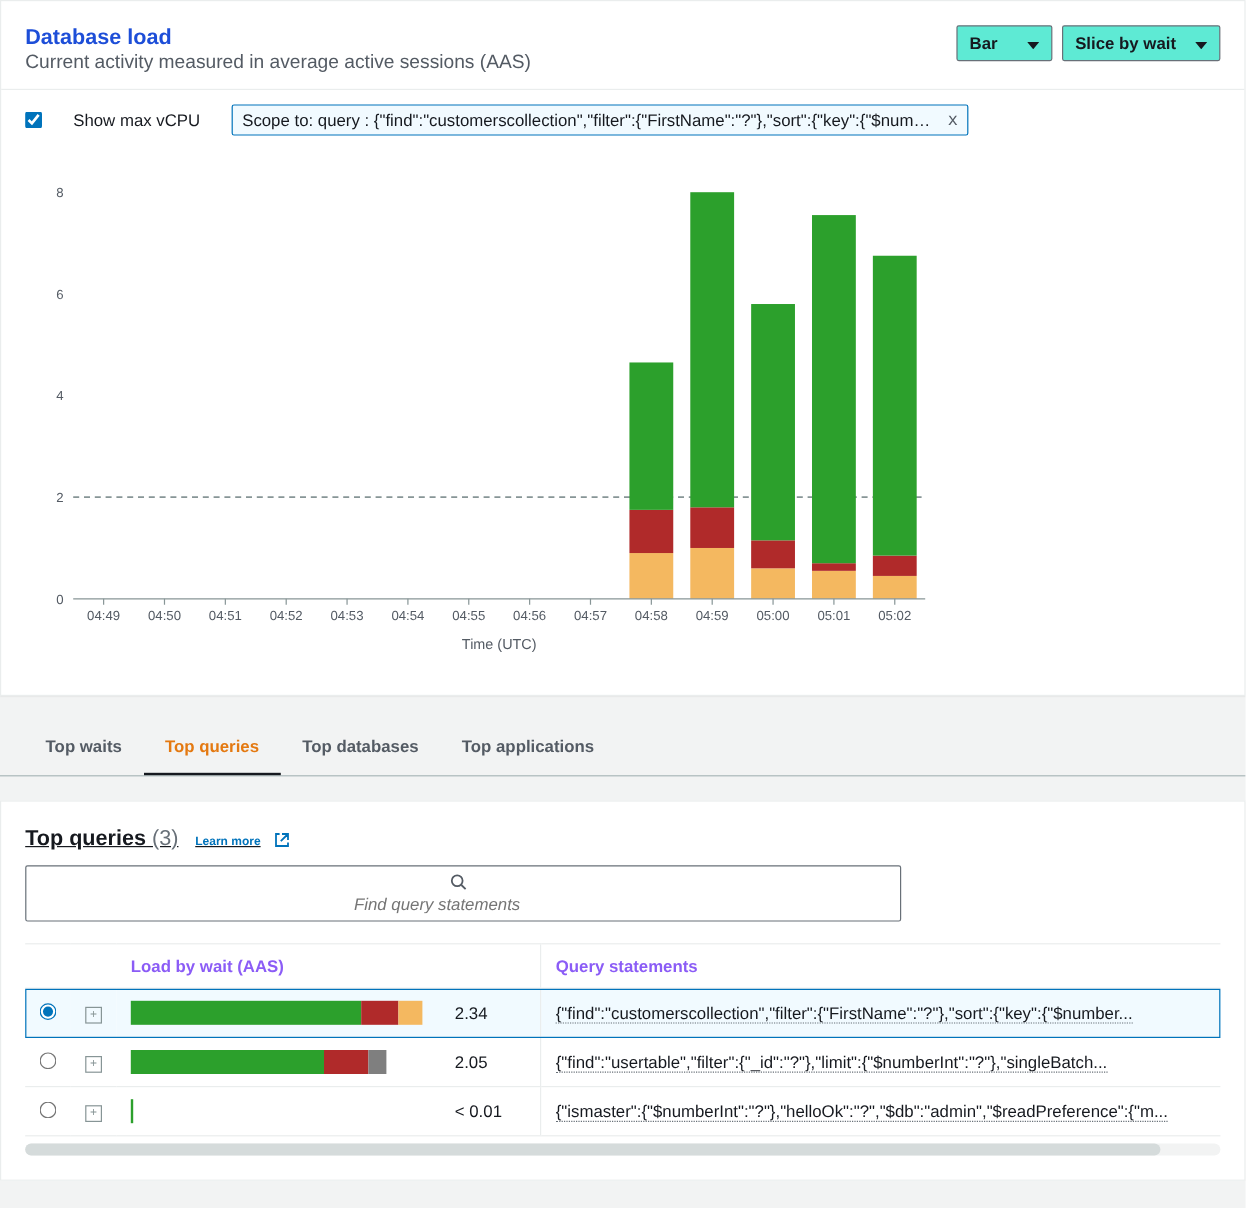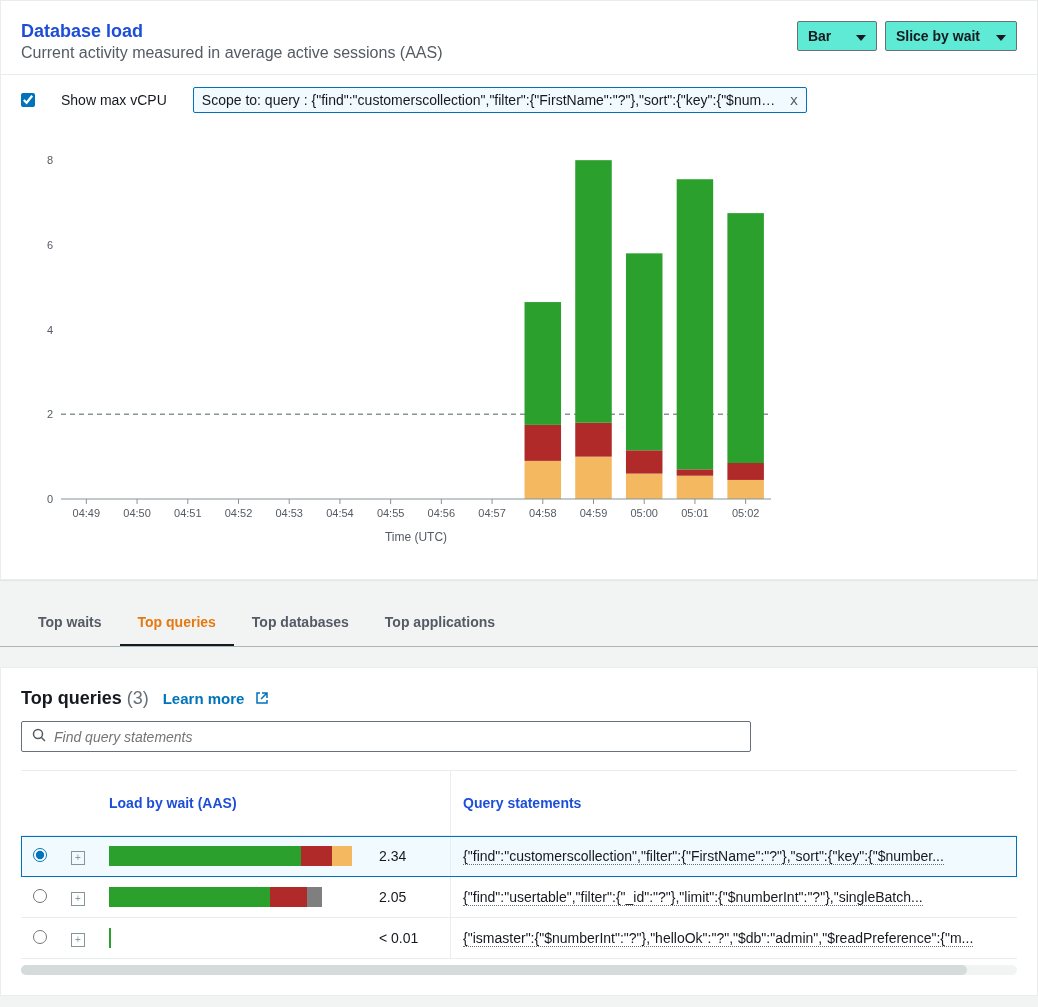--- a/index.html
+++ b/index.html
@@ -24,29 +24,29 @@
 .legend { margin-left: 20px; padding-top: 20px; font-size: 12px; }
 .legend-item { display: flex; align-items: center; margin-bottom: 8px; color: #16191f;}
 .swatch { width: 14px; height: 14px; margin-right: 8px; }
 .dashed-swatch { width: 16px; height: 0; border-top: 2px dashed #879596; margin-right: 8px; }
 .axis-text { font-size: 11px; fill: #545b64; }
 .axis-title { font-size: 12px; fill: #545b64;}
 .tabs { display: flex; border-bottom: 1px solid #aab7b8; padding: 0 20px; margin-top: 20px;}
 .tab { padding: 14px 18px; font-size: 14px; font-weight: 700; color: #545b64; cursor: pointer; border-bottom: 2px solid transparent; }
 .tab.active { color: #e47911; border-bottom: 2px solid #16191f; }
 .section { background: #fff; border: 1px solid #eaeded; margin-top: 20px; padding: 20px; box-shadow: 0 1px 1px rgba(0,0,0,0.05);}
-.section-header { display: flex; align-items: baseline; gap: 14px; margin-bottom: 12px;}
+.section-header { display: flex; align-items: baseline; gap: 14px; margin-bottom: 12px; text-decoration: underline;}
 .section-title { font-size: 18px; font-weight: 700; }
 .section-count { color: #687078; font-weight: 400;}
-.learn-more { color: #0073bb; font-size: 15px; font-weight: 700; text-decoration: none; display: inline-flex; align-items: center; gap: 12px;}
-.search-box { display: flex; align-items: center; border: 1px solid #687078; border-radius: 2px; padding: 6px 10px; max-width: 730px; margin-bottom: 18px;}
+.learn-more { color: #0073bb; font-size: 10px; font-weight: 700; text-decoration: none; display: inline-flex; align-items: center; gap: 12px;}
+.search-box { display: flex; align-items: center; border: 1px solid #687078; border-radius: 2px; padding: 6px 10px; max-width: 730px; margin-bottom: 18px; flex-direction: column;}
 .search-box input { border: none; outline: none; flex: 1; font-size: 14px; font-style: italic; color: #687078; }
 .search-icon { margin-right: 8px; color: #545b64; }
 table.qtable { width: 100%; border-collapse: collapse; }
-.qtable th { text-align: left; padding: 24px 12px; border-bottom: 1px solid #eaeded; border-top: 1px solid #eaeded; font-weight: 700; font-size: 14px; color: #1d4ed8;}
+.qtable th { text-align: left; padding: 10px 12px; border-bottom: 1px solid #eaeded; border-top: 1px solid #eaeded; font-weight: 700; font-size: 14px; color: #8b5cf6;}
 .qtable td { padding: 10px 12px; border-bottom: 1px solid #eaeded; vertical-align: middle; font-size: 14px;}
 .qtable th.colsep, .qtable td.colsep { border-left: 1px solid #eaeded; }
 .qtable tr.selected td { background: #f1faff; }
 .qtable tr.selected { outline: 1px solid #0073bb; outline-offset: -1px;}
 .radio { width: 14px; height: 14px; cursor: pointer; accent-color: #0073bb;}
 .expand-icon { width: 14px; height: 14px; border: 1px solid #879596; display: inline-flex; align-items: center; justify-content: center; font-size: 10px; color: #879596; cursor: pointer; line-height: 1;}
 .load-cell { display: flex; align-items: center; gap: 10px; }
 .load-bar { display: flex; height: 20px; width: 260px; }
 .seg { height: 100%; }
 .load-val { font-size: 14px; }

